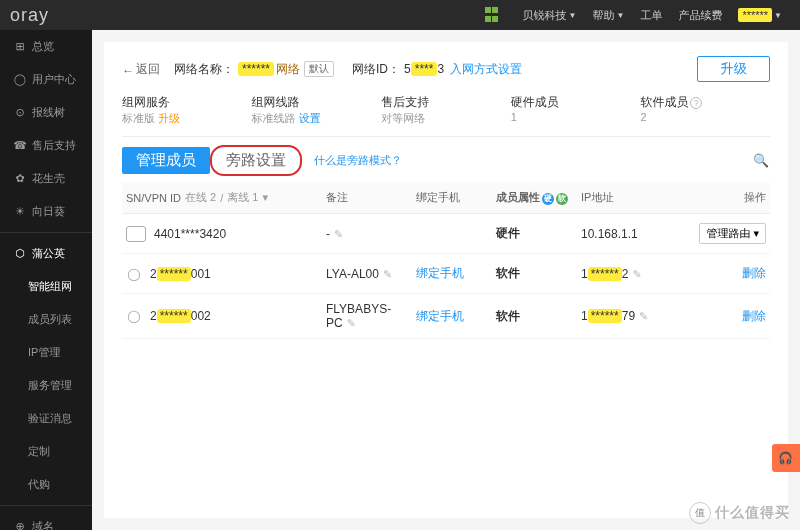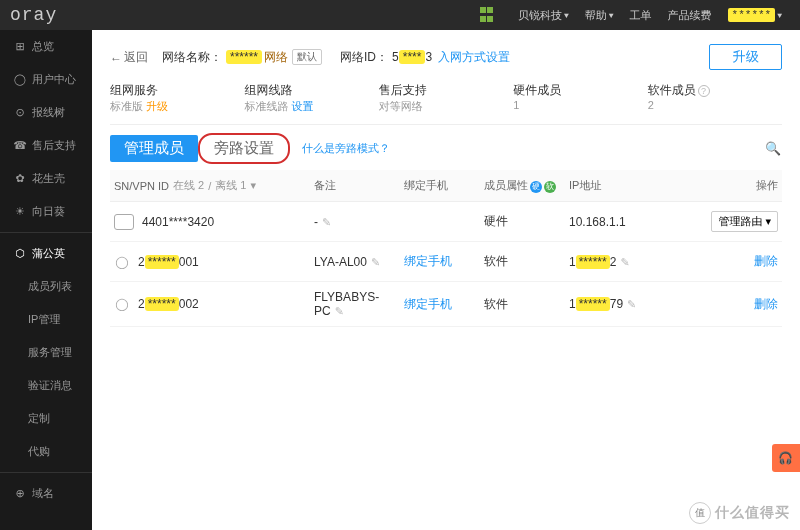--- a/index.html
+++ b/index.html
@@ -1,31 +1,31 @@
 <!DOCTYPE html>
 <html><head>
 <meta charset="utf-8">
 <style>
 * { margin: 0; padding: 0; box-sizing: border-box; }
 body { font-family: -apple-system, "Microsoft YaHei", sans-serif; font-size: 12px; color: #333; background: #f5f5f5; width: 800px; height: 530px; overflow: hidden; position: relative; }
-.topbar { height: 30px; background: #2a2a2a; display: flex; align-items: center; padding: 0 10px; color: #ccc; font-family: Liberation Mono, monospace; }
+.topbar { height: 30px; background: #2a2a2a; display: flex; align-items: center; padding: 0 10px; color: #ccc; }
 .topbar .logo { font-size: 18px; font-weight: 300; letter-spacing: 1px; }
 .topbar .spacer { flex: 1; }
 .topbar .icon-sq { width: 16px; height: 16px; display: flex; flex-wrap: wrap; gap: 1px; margin-right: 14px; }
 .topbar .icon-sq span { width: 6px; height: 6px; background: #7cb342; }
 .topbar .nav-item { margin: 0 8px; font-size: 11px; cursor: pointer; display: flex; align-items: center; }
 .topbar .nav-item .caret { margin-left: 2px; font-size: 8px; }
 .topbar .highlight { background: #ffeb3b; padding: 1px 4px; border-radius: 2px; color: #333; }
 .sidebar { position: absolute; top: 30px; left: 0; width: 92px; height: 500px; background: #1a1a1a; color: #999; overflow-y: auto; }
 .sidebar .item { padding: 9px 10px 9px 14px; cursor: pointer; display: flex; align-items: center; font-size: 11px; }
 .sidebar .item .ic { width: 12px; margin-right: 6px; display: inline-flex; justify-content: center; }
 .sidebar .item.sub { padding-left: 28px; font-size: 11px; }
 .sidebar .item.active { color: #fff; }
 .sidebar .group { border-top: 1px solid #333; margin-top: 4px; padding-top: 4px; }
-.main { position: absolute; top: 30px; left: 92px; right: 0; bottom: 0; background: #f5f5f5; }
+.main { position: absolute; top: 30px; left: 92px; right: 0; bottom: 0; background: #f5f5f5; padding: 12px; }
 .panel { background: #fff; height: 100%; padding: 14px 18px; position: relative; }
 .header-row { display: flex; align-items: center; margin-bottom: 12px; }
 .back { color: #666; cursor: pointer; margin-right: 14px; }
 .back::before { content: "←"; margin-right: 2px; }
 .header-row .label { color: #333; margin-right: 4px; }
 .header-row .hl { background: #ffeb3b; padding: 0 4px; border-radius: 3px; }
 .header-row .tag { border: 1px solid #ccc; padding: 0 4px; font-size: 10px; margin-left: 4px; color: #666; border-radius: 2px; }
 .header-row .link { color: #2196f3; cursor: pointer; margin-left: 6px; }
 .header-row .gap { width: 18px; }
 .upgrade-btn { margin-left: auto; border: 1px solid #2196f3; color: #2196f3; padding: 3px 22px; border-radius: 2px; cursor: pointer; background: #fff; }
@@ -42,21 +42,21 @@
 .tab.circled { border: 2px solid #d32f2f; border-radius: 14px; color: #666; }
 .tabs-row .help-link { color: #2196f3; margin-left: 12px; font-size: 11px; cursor: pointer; }
 .tabs-row .search { margin-left: auto; color: #ccc; font-size: 13px; cursor: pointer; }
 .table { width: 100%; }
 .thead, .trow { display: flex; align-items: center; padding: 8px 4px; }
 .thead { background: #fafafa; border-bottom: 1px solid #eee; font-size: 11px; color: #666; }
 .trow { border-bottom: 1px solid #f2f2f2; min-height: 40px; }
 .col-id { width: 200px; display: flex; align-items: center; }
 .col-remark { width: 90px; }
 .col-bind { width: 80px; }
-.col-attr { width: 85px; }
+.col-attr { width: 85px; font-weight: bold; }
 .col-ip { width: 110px; }
 .col-op { flex: 1; text-align: right; }
 .dev-icon { width: 20px; height: 16px; border: 1px solid #aaa; border-radius: 3px; margin-right: 8px; display: inline-block; }
 .user-icon { width: 16px; height: 16px; margin-right: 8px; display: inline-flex; align-items: center; justify-content: center; color: #aaa; }
 .blue-link { color: #2196f3; cursor: pointer; }
 .edit-ic { color: #bbb; margin-left: 4px; cursor: pointer; font-size: 11px; }
 .badge1 { display: inline-block; width: 12px; height: 12px; background: #2196f3; border-radius: 50%; font-size: 8px; color: #fff; text-align: center; line-height: 12px; margin-left: 2px; }
 .badge2 { display: inline-block; width: 12px; height: 12px; background: #4caf50; border-radius: 50%; font-size: 8px; color: #fff; text-align: center; line-height: 12px; margin-left: 2px; }
 .route-btn { border: 1px solid #ccc; padding: 2px 6px; font-size: 11px; border-radius: 2px; cursor: pointer; background: #fff; }
 .hl-sm { background: #ffeb3b; padding: 0 3px; border-radius: 3px; }
@@ -121,20 +121,23 @@
     </div>
   <div class="item">
       <span class="ic">☀</span>
       <span>向日葵</span>
     </div>
   <div class="group">
     <div class="item active">
         <span class="ic">⬡</span>
         <span>蒲公英</span>
       </div>
+    <div class="item sub active">
+        <span>智能组网</span>
+      </div>
     <div class="item sub">
         <span>成员列表</span>
       </div>
     <div class="item sub">
         <span>IP管理</span>
       </div>
     <div class="item sub">
         <span>服务管理</span>
       </div>
     <div class="item sub">

